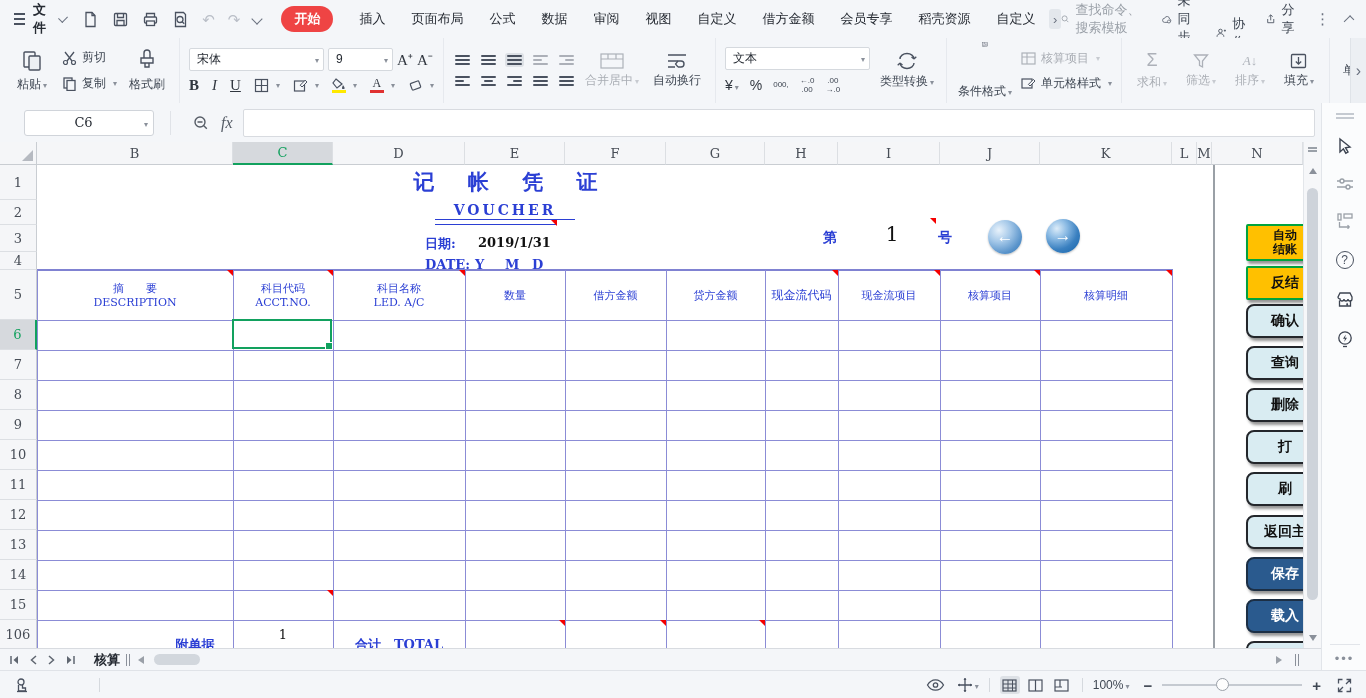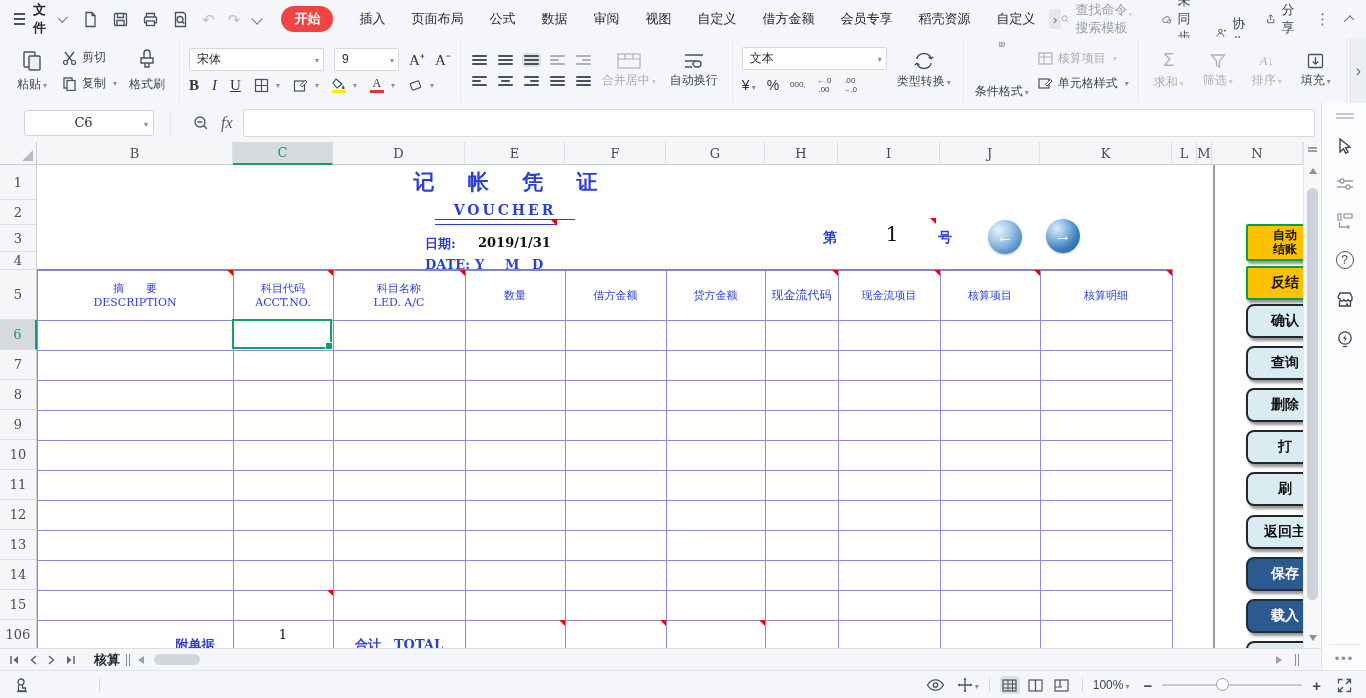--- a/index.html
+++ b/index.html
@@ -35,21 +35,21 @@
           border-bottom:1px solid #dfe3e8;display:flex;align-items:stretch;overflow:hidden;}
   .rgroup{border-right:1px solid #e6e9ee;display:flex;align-items:center;gap:7px;padding:0 9px;}
   .bigbtn{display:flex;flex-direction:column;align-items:center;justify-content:center;gap:3px;
           width:46px;height:58px;border-radius:3px;cursor:pointer;}
   .bigbtn .lbl{font-size:12px;color:#3f4753;white-space:nowrap;}
   .smallrow{display:flex;align-items:center;gap:5px;font-size:12px;color:#3f4753;cursor:pointer;white-space:nowrap;}
   .vcol{display:flex;flex-direction:column;justify-content:center;gap:9px;height:58px;}
   .combo{background:#fff;border:1px solid #d5d9de;border-radius:2px;height:21px;display:flex;
          align-items:center;padding:0 4px 0 7px;font-size:12px;color:#262b33;}
   .combo .cv{flex:1;}
-  .fmtrow{display:flex;align-items:center;gap:10px;}
+  .fmtrow{display:flex;align-items:center;gap:4px;}
   .fbtn{font-family:"Liberation Serif",serif;font-size:15px;color:#30363f;cursor:pointer;}
   .alico{display:inline-flex;flex-direction:column;gap:2.5px;width:15px;cursor:pointer;padding:2px;}
   .alico i{height:1.6px;background:#4a5260;border-radius:1px;}
   .alico i:nth-child(1){width:100%;}
   .alico i:nth-child(2){width:100%;}
   .alico i:nth-child(3){width:100%;}
   .al-c i:nth-child(2),.al-l i:nth-child(2){width:60%;}
   .al-c i:nth-child(2){align-self:center;}
   .al-r i:nth-child(2){width:60%;align-self:flex-end;}
   .alico.active{background:#dde1e6;border-radius:3px;}

